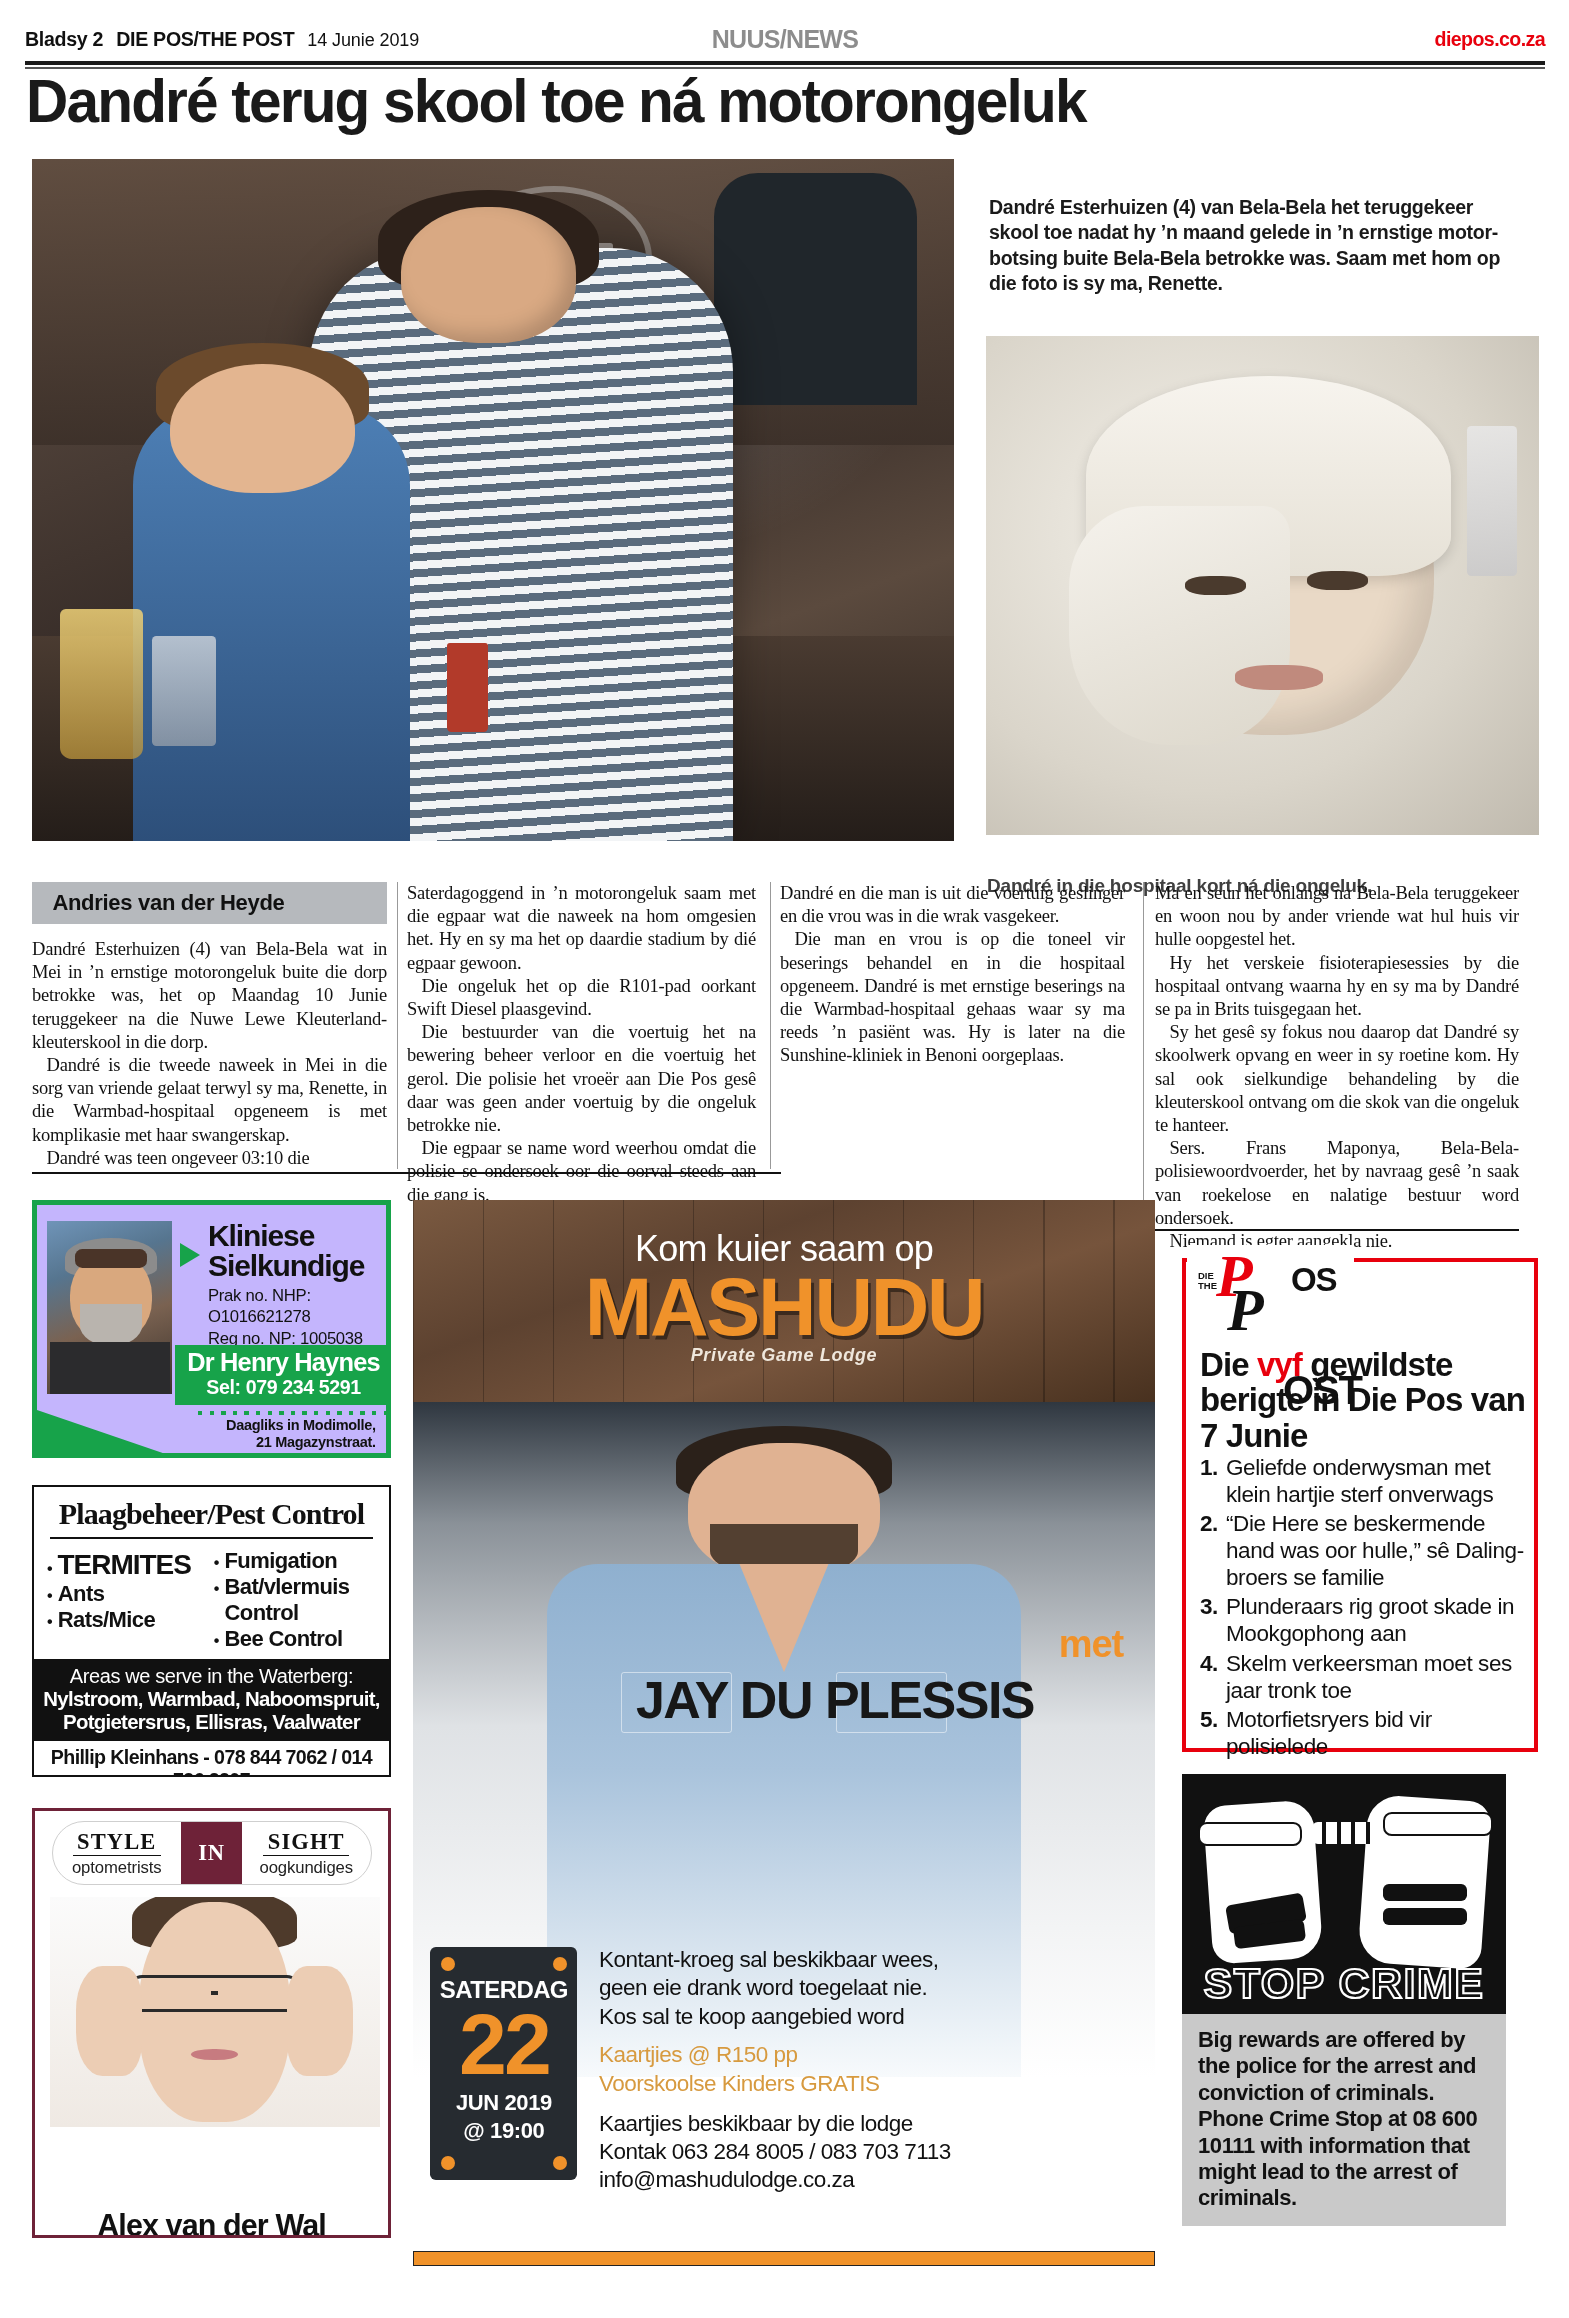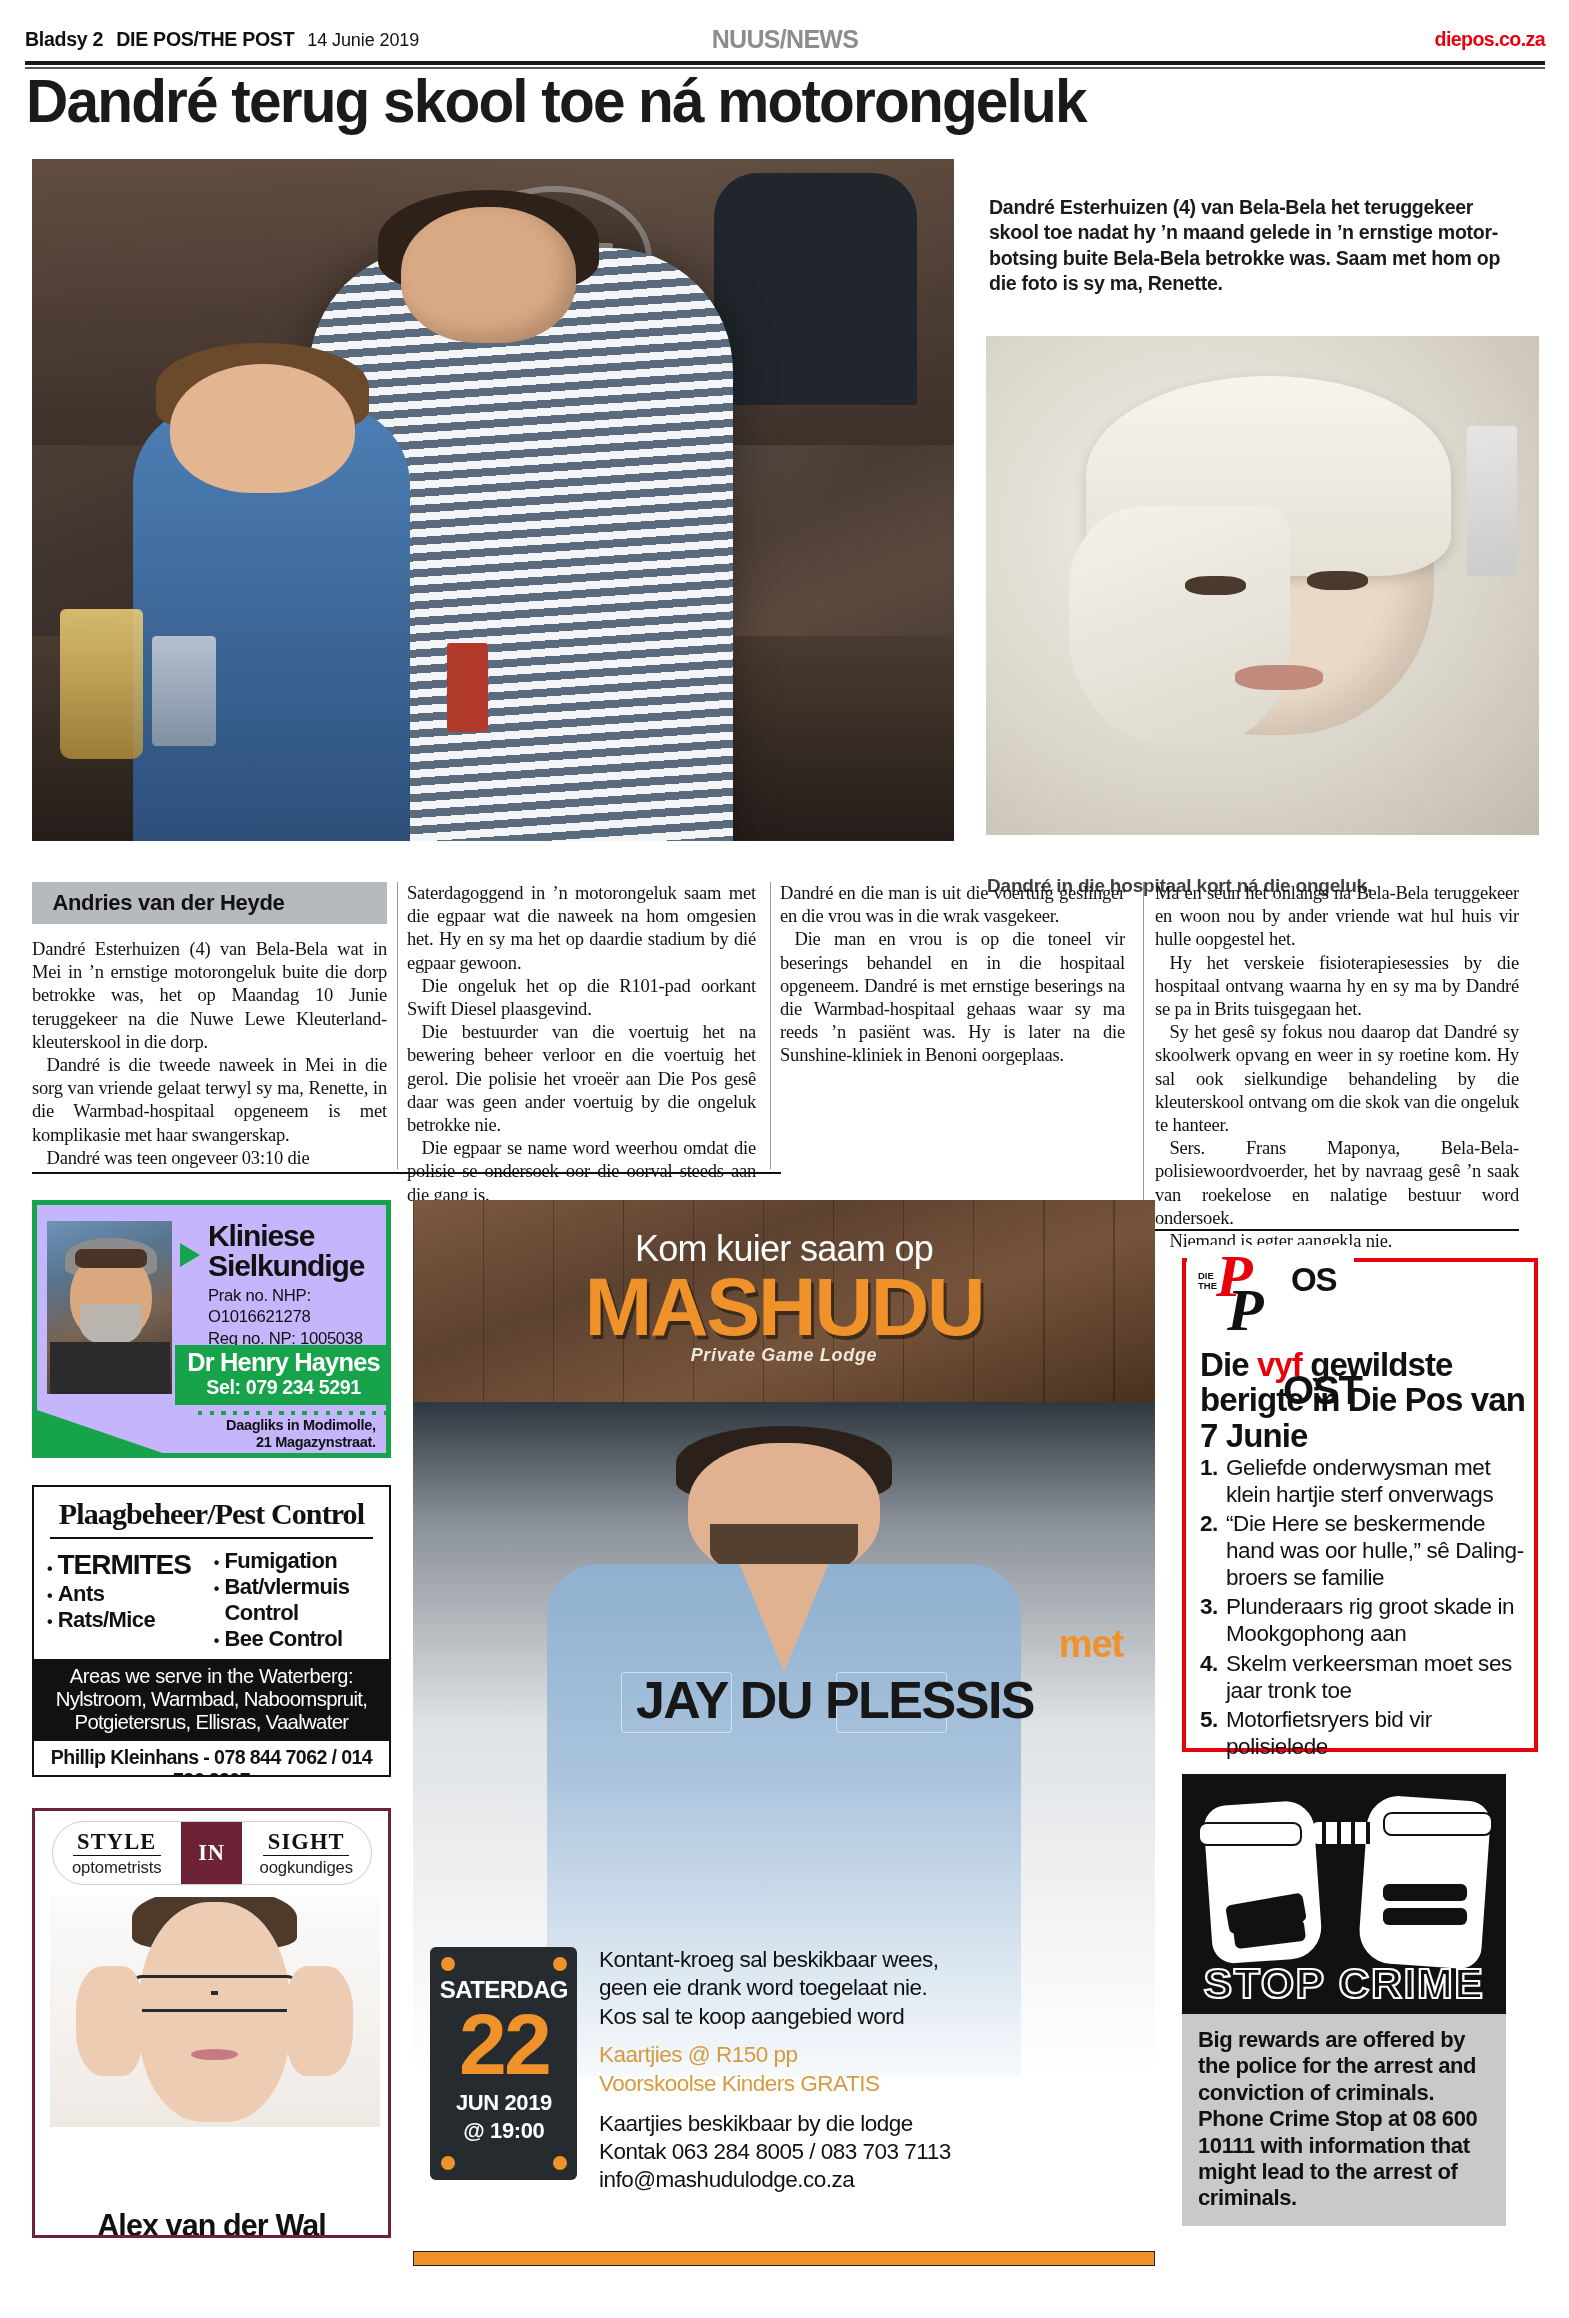--- a/index.html
+++ b/index.html
@@ -187,21 +187,21 @@
     font-weight:bold; font-size:30px; color:#111; margin-top:10.2px; letter-spacing:-0.9px;}
   .pc-line { height:2.2px; background:#111; margin:5.8px 16px 0 16px; }
   .pc-grid { display:flex; padding:8.7px 13px 7.3px 13px; gap:4.4px; }
   .pc-c { flex:1; }
   .pc-i { display:flex; align-items:baseline; gap:5.8px; font-weight:bold;
     font-size:22px; line-height:1.18; color:#111; letter-spacing:-0.6px;}
   .pc-i .dot { font-size:16px; }
   .pc-i.big { font-size:28px; letter-spacing:-1px; }
   .pc-black { background:#111; color:#fff; text-align:center; padding:5.8px 4.4px 8px 4.4px; }
   .pc-black .a { font-size:20px; letter-spacing:-0.4px; }
-  .pc-black .b { font-weight:normal; font-size:20.4px; line-height:1.12; letter-spacing:-0.7px;}
+  .pc-black .b { font-weight:bold; font-size:20.4px; line-height:1.12; letter-spacing:-0.7px;}
   .pc-bot { text-align:center; padding:4.4px 2.9px 0 2.9px;}
   .pc-bot .p1 { font-weight:bold; font-size:19.6px; color:#111; letter-spacing:-0.6px;}
 
   
   .ad-style {
     position:absolute; left:32px; top:1808px; width:359px; height:430px;
     border:3.6px solid #6e2238; background:#fff; overflow:hidden;
   }
   .si-logo { margin:10.2px auto 0 auto; width:320px; height:64px;
     border:1.5px solid #cfcfcf; border-radius:32px; position:relative; background:#fff;

